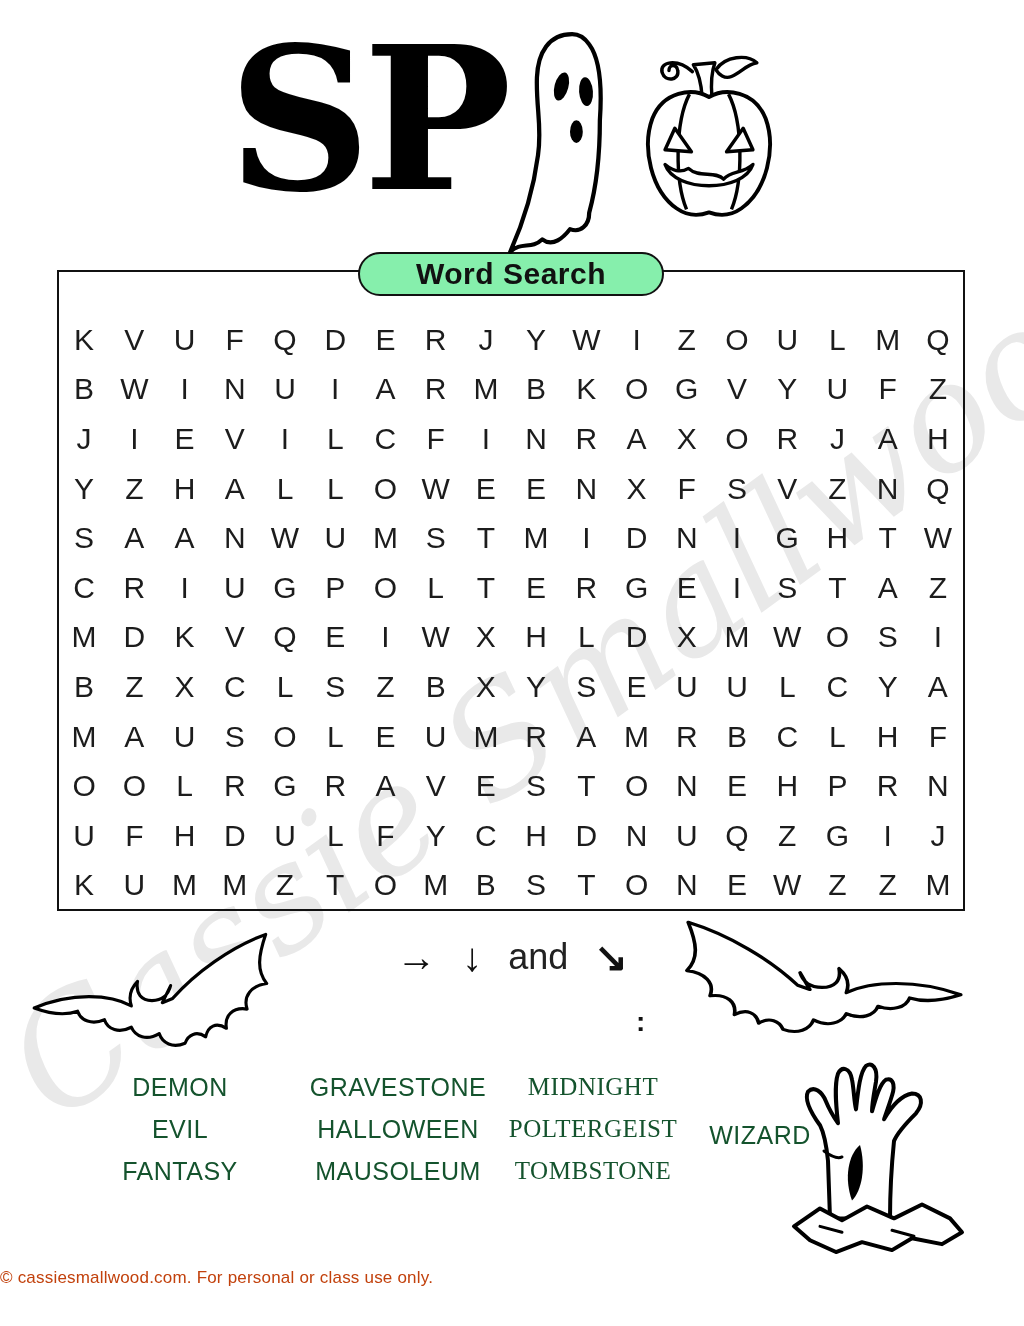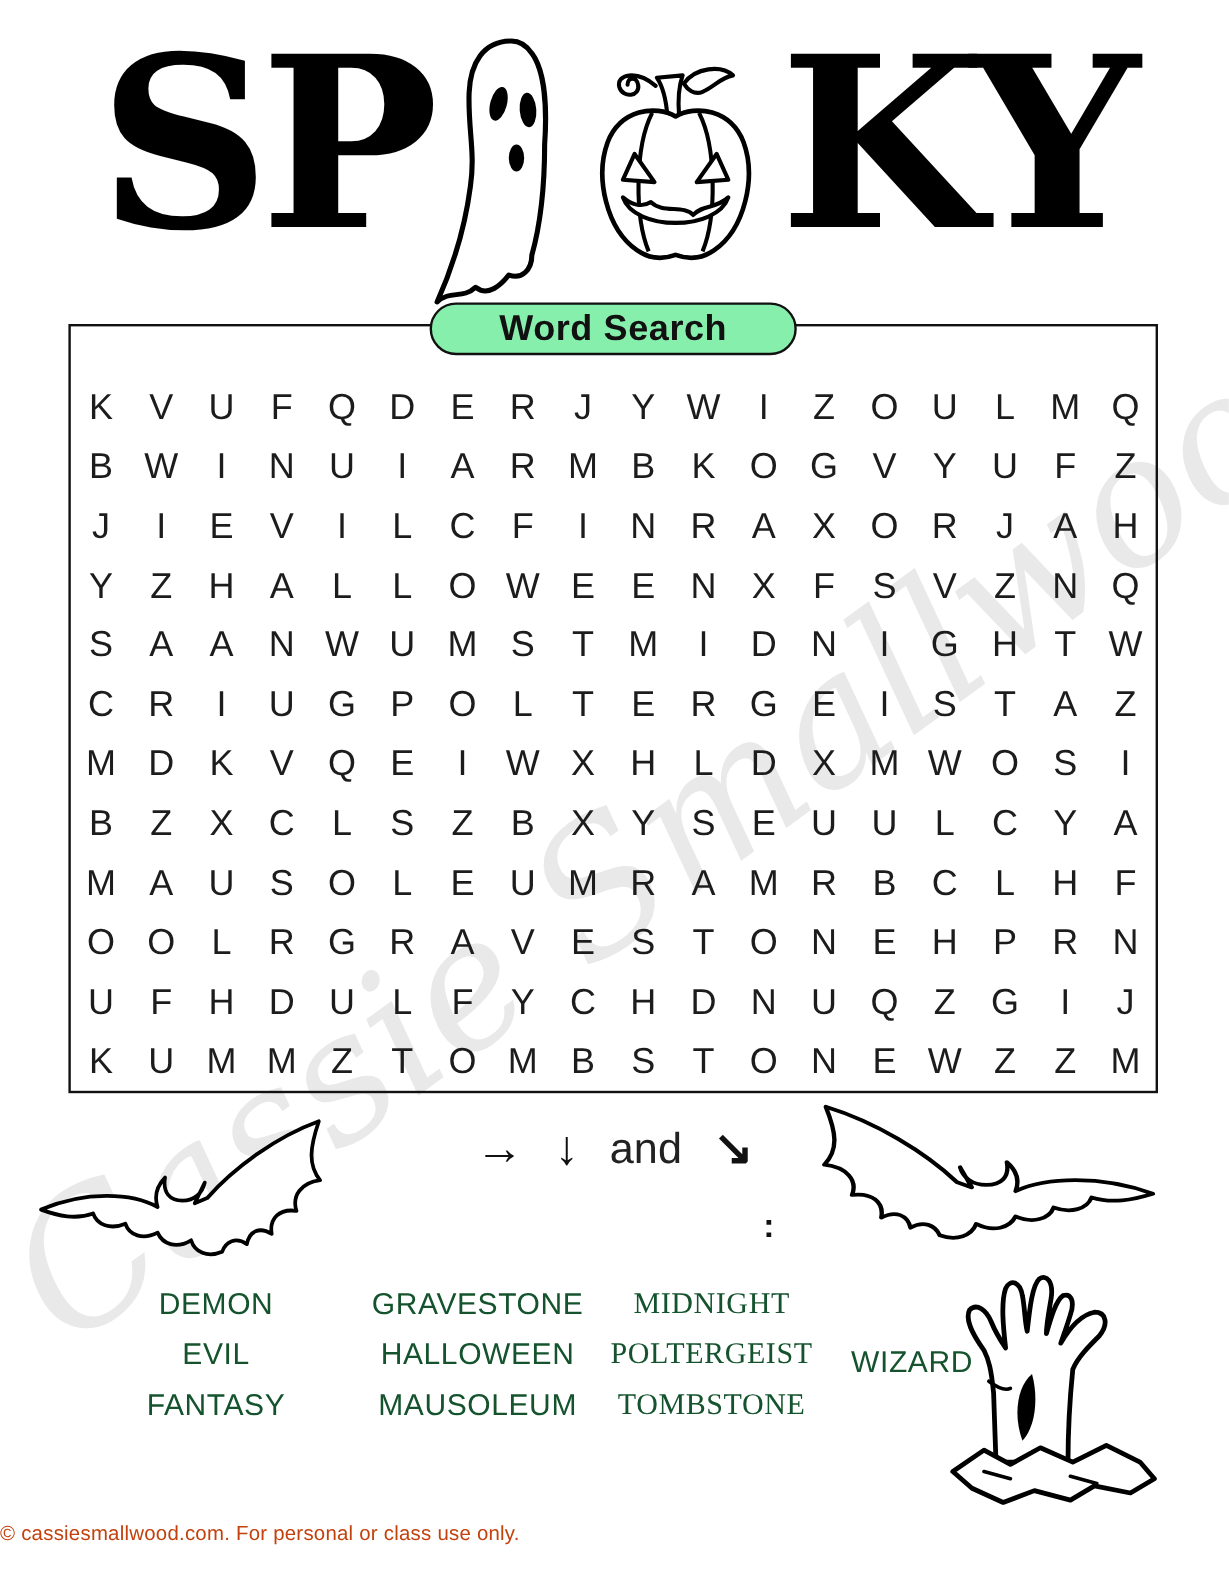--- a/index.html
+++ b/index.html
@@ -90,21 +90,20 @@
     <path d="M78,44 C77,30 75,20 69,11 L91,9 C87,20 87,32 88,44 Z" fill="#fff" stroke="#000" stroke-width="3.5" stroke-linejoin="round"></path>
     <path d="M92,16 C102,2 124,0 134,9 C123,11 118,19 108,23 C101,26 95,21 92,16 Z" fill="#fff" stroke="#000" stroke-width="3.5" stroke-linejoin="round"></path>
     <path d="M85,44 C68,34 38,38 27,66 C16,96 26,140 52,158 C62,165 74,166 85,162
              C96,166 108,165 118,158 C144,140 154,96 143,66 C132,38 102,34 85,44 Z" fill="#fff" stroke="#000" stroke-width="4" stroke-linejoin="round"></path>
     <path d="M65,41 C50,70 50,130 62,159" fill="none" stroke="#000" stroke-width="3.5"></path>
     <path d="M105,41 C120,70 120,130 108,159" fill="none" stroke="#000" stroke-width="3.5"></path>
     <path d="M50,76 L67,100 L40,98 Z" fill="#fff" stroke="#000" stroke-width="3.5" stroke-linejoin="round"></path>
     <path d="M120,76 L130,98 L103,100 Z" fill="#fff" stroke="#000" stroke-width="3.5" stroke-linejoin="round"></path>
     <path d="M40,113 C50,142 120,142 130,113 C119,123 108,119 100,128 C92,119 74,127 64,117 C56,122 47,119 40,113 Z" fill="#fff" stroke="#000" stroke-width="3.5" stroke-linejoin="round"></path>
   </svg>
-  <span class="title-letters">KY</span>
 </div>
 
 <div class="grid-box">
   <div class="pill">Word Search</div>
   <div class="grid-cells">
       <div class="cell">K</div>
       <div class="cell">V</div>
       <div class="cell">U</div>
       <div class="cell">F</div>
       <div class="cell">Q</div>

